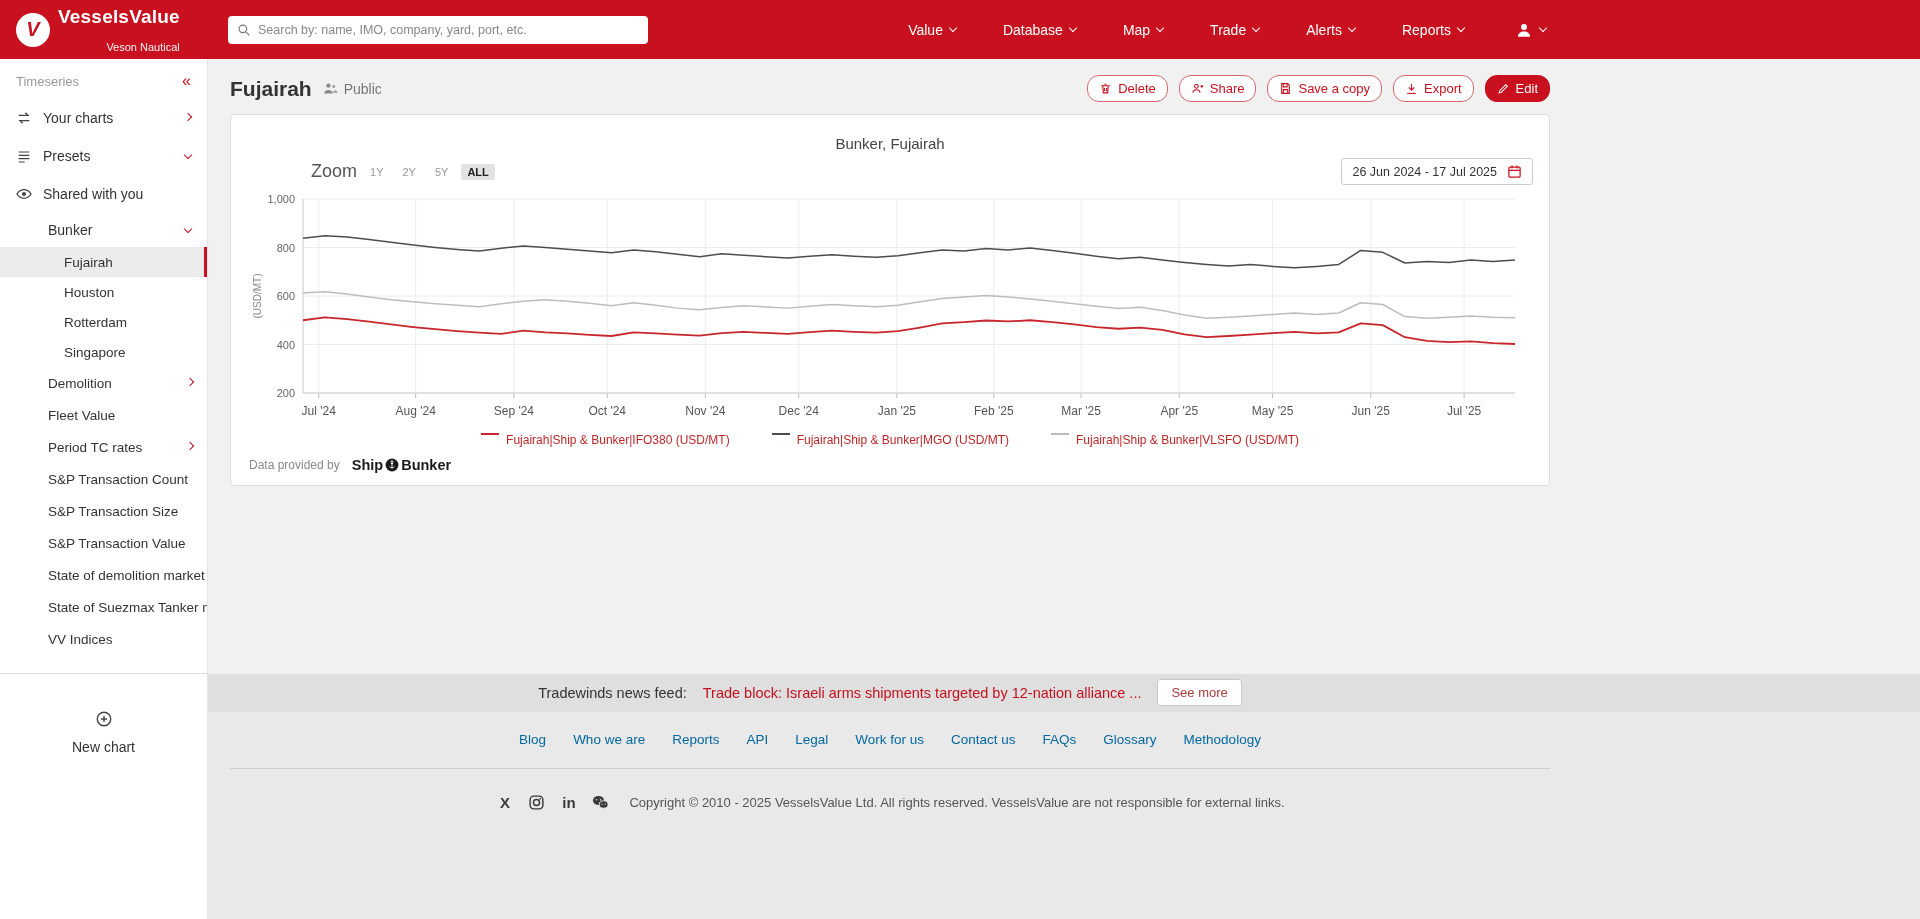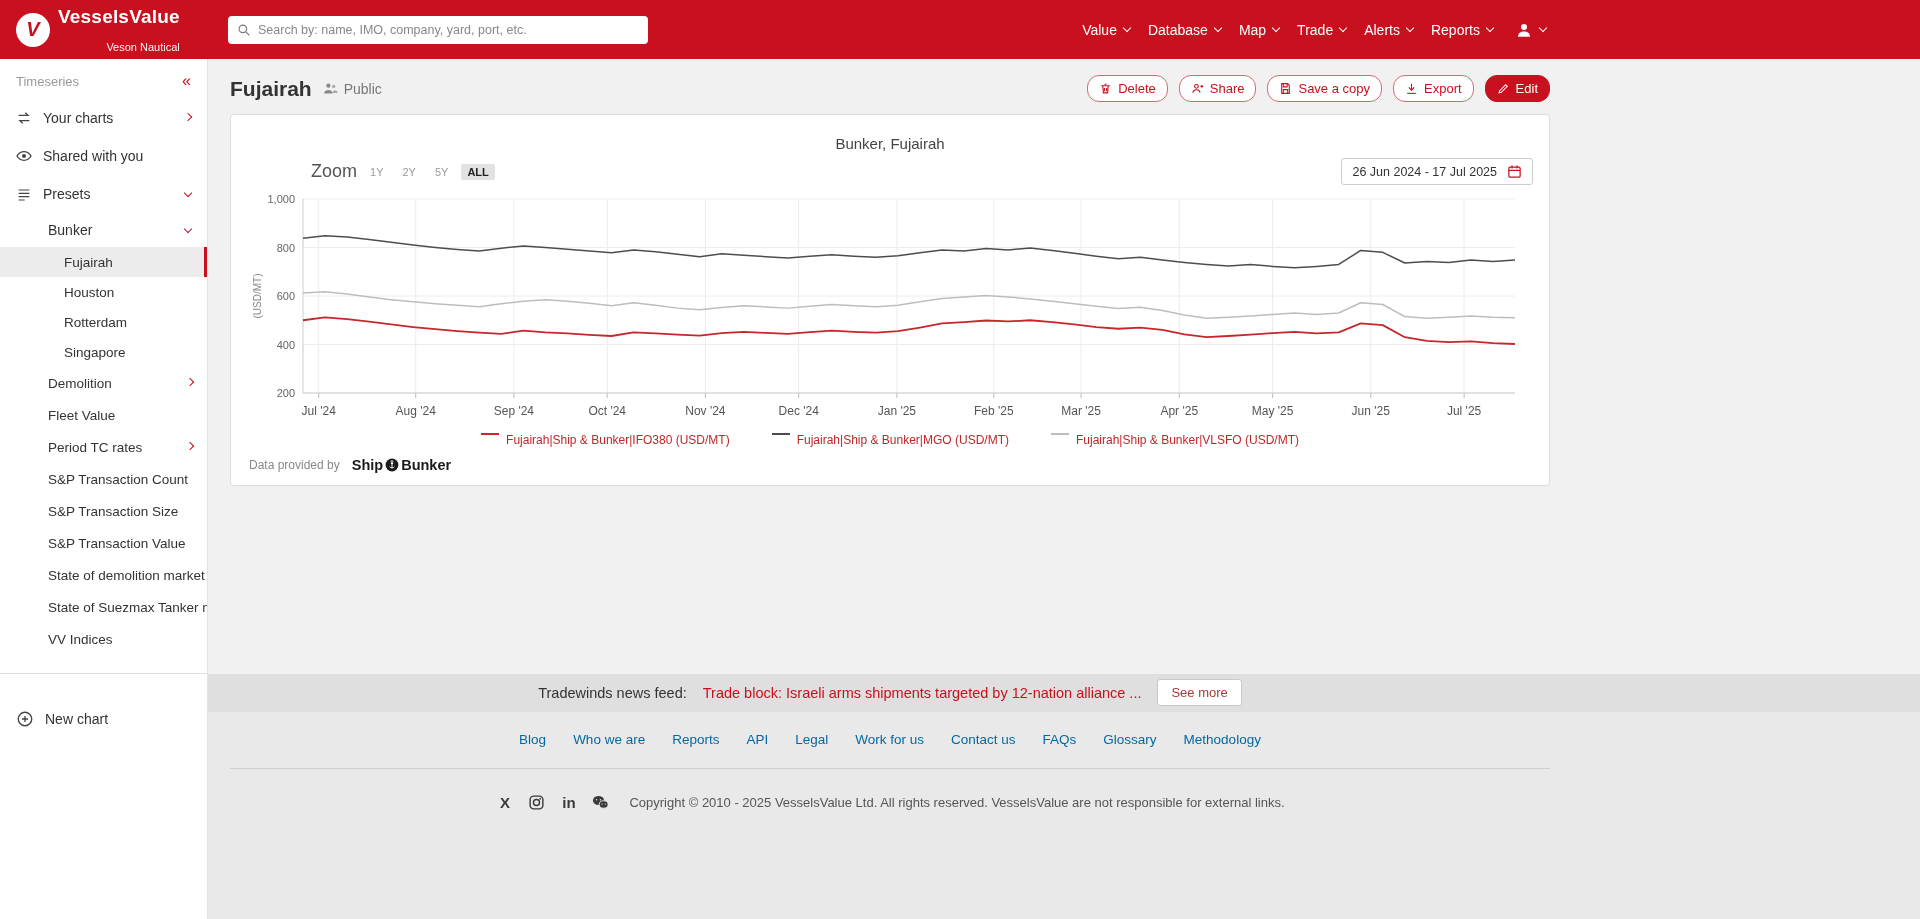--- a/index.html
+++ b/index.html
@@ -9,21 +9,21 @@
   .topbar { height:59px; background:#c8101e; display:flex; align-items:center; padding:0 374px 0 16px; }
   .brand { display:flex; align-items:center; gap:8px; min-width:190px; }
   .logo-circle { width:34px; height:34px; border-radius:50%; background:#fff; display:flex; align-items:center; justify-content:center;
                  color:#c8101e; font-weight:bold; font-size:20px; font-style:italic; }
   .brand-text { display:flex; flex-direction:column; align-items:flex-end; }
   .brand-name { color:#fff; font-size:19px; font-weight:bold; letter-spacing:.2px; }
   .brand-tag { color:#fff; font-size:11px; opacity:.95; margin-top:13px; }
   .searchbox { margin-left:22px; width:420px; height:28px; background:#fff; border-radius:4px; display:flex; align-items:center; padding:0 9px; gap:7px; }
   .searchbox input { border:none; outline:none; flex:1; font-size:12.5px; color:#333; font-family:"Liberation Sans",sans-serif; }
   .searchbox input::placeholder { color:#888; }
-  .topnav { margin-left:auto; display:flex; align-items:center; gap:18px;justify-content:flex-end; }
+  .topnav { margin-left:auto; display:flex; align-items:center; gap:47px;justify-content:flex-end; }
   .nav-item { color:#fff; font-size:14px; display:flex; align-items:center; cursor:pointer; white-space:nowrap; }
   .chev { display:inline-block; width:6px; height:6px; border-right:1.5px solid #fff; border-bottom:1.5px solid #fff;
           transform:rotate(45deg); margin-left:7px; margin-top:-3px; }
   .chev-red { border-color:#c8101e; }
   .chev-right { transform:rotate(-45deg); }
   .user-item { margin-left:4px; display:flex; align-items:center; }
 
   
   .layout { display:flex; height:860px; }
   .sidebar { width:208px; background:#fff; border-right:1px solid #e3e3e3; display:flex; flex-direction:column; padding-top:10px; }
@@ -32,21 +32,21 @@
   .collapse { color:#c8101e; font-size:16px; cursor:pointer; line-height:1; }
   .side-item { height:38px; display:flex; align-items:center; gap:11px; padding:0 16px; font-size:14px; color:#333; cursor:pointer; }
   .side-item svg { flex:0 0 auto; }
   .side-group { height:34px; display:flex; align-items:center; padding:0 16px 0 48px; font-size:14px; color:#333; cursor:pointer; }
   .side-sub { height:30px; display:flex; align-items:center; padding:0 16px 0 64px; font-size:13.5px; color:#333; cursor:pointer; position:relative; }
   .side-sub.active { background:#ececec; }
   .side-sub.active::after { content:''; position:absolute; right:0; top:0; bottom:0; width:3px; background:#c8101e; }
   .side-flat { height:32px; display:flex; align-items:center; padding:0 14px 0 48px; font-size:13.5px; color:#333; cursor:pointer; white-space:nowrap; overflow:hidden; }
   .ml-auto { margin-left:auto; }
   .side-divider { border-top:1px solid #ddd; margin:18px 0 0 0; }
-  .new-chart { margin-top:36px; display:flex; align-items:center; gap:11px; padding:0 16px; font-size:14px; color:#333; cursor:pointer; }
+  .new-chart { margin-top:36px; display:flex; align-items:center; gap:11px; padding:0 16px; font-size:14px; color:#333; cursor:pointer;flex-direction:column; }
 
   
   .main { flex:1; display:flex; flex-direction:column; background:#f1f1f1; }
   .content { width:1320px; margin-left:22px; }
   .page-head { display:flex; align-items:center; padding:16px 0 12px 0; }
   .page-title { font-size:21px; font-weight:bold; color:#333; }
   .visibility { display:flex; align-items:center; gap:5px; margin-left:10px; color:#777; font-size:14px; }
   .actions { margin-left:auto; display:flex; gap:11px; }
   .btn { height:27px; display:flex; align-items:center; gap:6px; padding:0 11px; border-radius:12px; font-size:13px; cursor:pointer; white-space:nowrap; }
   .btn-outline { background:#fff; border:1px solid #d8686e; color:#c8101e; }
@@ -148,32 +148,32 @@
     <div class="side-item">
       <svg viewBox="0 0 24 24" width="16" height="16">
           <path d="M4 8h14l-4-4M20 16H6l4 4" stroke="#444" stroke-width="2" fill="none"></path>
         </svg>
       <span>Your charts</span>
       <span class="chev chev-red chev-right ml-auto"></span>
     </div>
 
     <div class="side-item">
       <svg viewBox="0 0 24 24" width="16" height="16">
+          <path d="M4 6h16M4 11h16M4 16h16M4 21h9" stroke="#444" stroke-width="1.8" fill="none"></path>
+        </svg>
+      <span>Presets</span>
+      <span class="chev chev-red ml-auto"></span>
+    </div>
+
+    <div class="side-item">
+      <svg viewBox="0 0 24 24" width="16" height="16">
           <path d="M1.5 12S5.5 5.5 12 5.5 22.5 12 22.5 12 18.5 18.5 12 18.5 1.5 12 1.5 12z" fill="none" stroke="#444" stroke-width="2"></path>
           <circle cx="12" cy="12" r="3" fill="#444"></circle>
         </svg>
       <span>Shared with you</span>
-    </div>
-
-    <div class="side-item">
-      <svg viewBox="0 0 24 24" width="16" height="16">
-          <path d="M4 6h16M4 11h16M4 16h16M4 21h9" stroke="#444" stroke-width="1.8" fill="none"></path>
-        </svg>
-      <span>Presets</span>
-      <span class="chev chev-red ml-auto"></span>
     </div>
 
     <div class="side-group">
       <span>Bunker</span>
       <span class="chev chev-red ml-auto"></span>
     </div>
 
     <div class="side-sub active">
         <span>Fujairah</span>
       </div>

